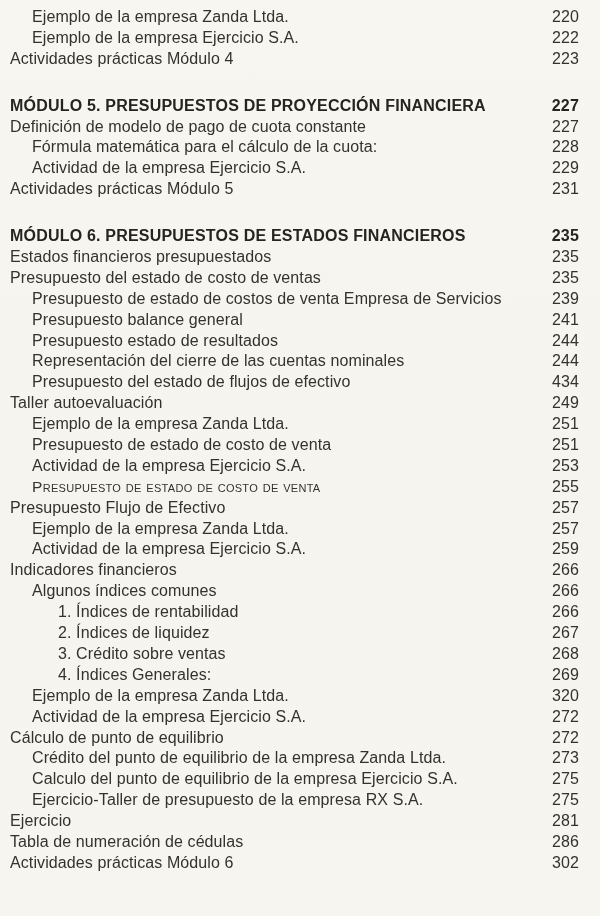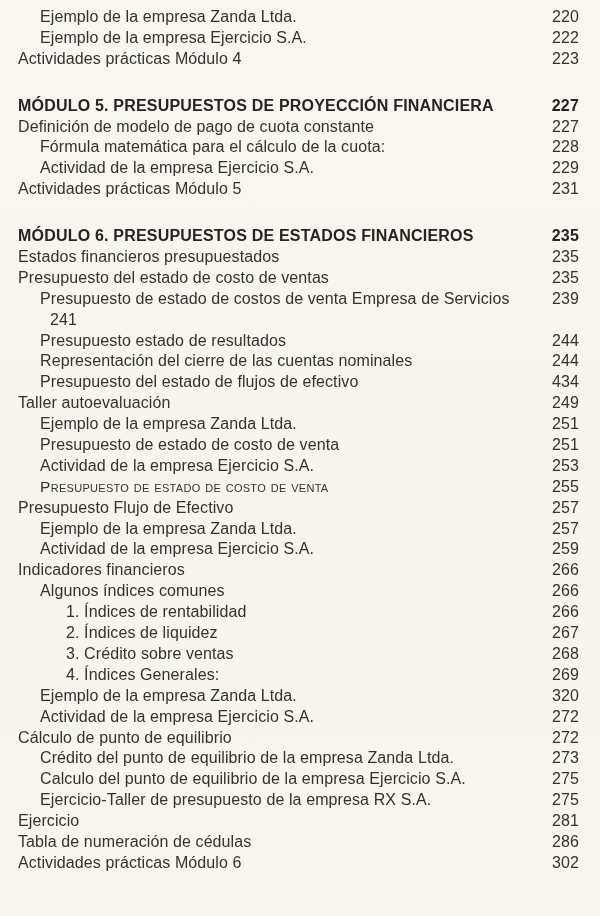--- a/index.html
+++ b/index.html
@@ -11,21 +11,21 @@
     height: 916px;
     background: #f7f5f0;
     font-family: "Liberation Sans", sans-serif;
     color: #34322e;
     overflow: hidden;
   }
   .page {
     box-sizing: border-box;
     width: 600px;
     height: 916px;
-    padding: 7px 21px 0 18px;
+    padding: 7px 21px 0 10px;
     background: linear-gradient(180deg, #f8f6f1 0%, #f6f4ee 55%, #f7f5ef 100%);
   }
   .toc-row {
     display: flex;
     align-items: baseline;
     height: 20.9px;
     font-size: 16px;
     line-height: 20.9px;
     letter-spacing: 0.1px;
     white-space: nowrap;
@@ -42,21 +42,21 @@
     font-variant: small-caps;
     font-size: 15.5px;
     letter-spacing: 0.3px;
   }
   .toc-label {
     flex: 1 1 auto;
     overflow: hidden;
   }
   .toc-page {
     flex: 0 0 auto;
-    margin-left: 7px;
+    margin-left: 0;
     text-align: right;
     min-width: 30px;
   }
 </style>
 </head>
 <body>
 
 <div class="page">
   <div class="toc-list">
   <div class="toc-row level-1">
@@ -114,20 +114,21 @@
     <span class="toc-page">235</span>
   </div>
 
   <div class="toc-row level-1">
     <span class="toc-label">Presupuesto de estado de costos de venta Empresa de Servicios</span>
     <span class="toc-page">239</span>
   </div>
 
 
   <div class="toc-row level-1">
+    <span class="toc-label">Presupuesto balance general</span>
     <span class="toc-page">241</span>
   </div>
 
   <div class="toc-row level-1">
     <span class="toc-label">Presupuesto estado de resultados</span>
     <span class="toc-page">244</span>
   </div>
 
   <div class="toc-row level-1">
     <span class="toc-label">Representación del cierre de las cuentas nominales</span>

